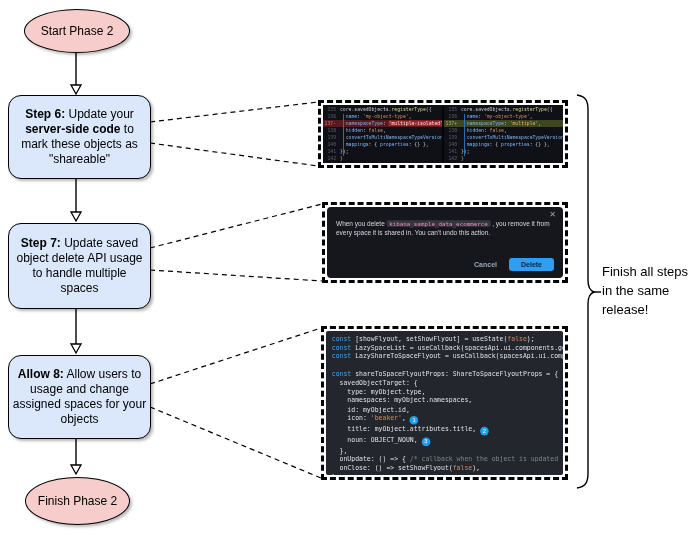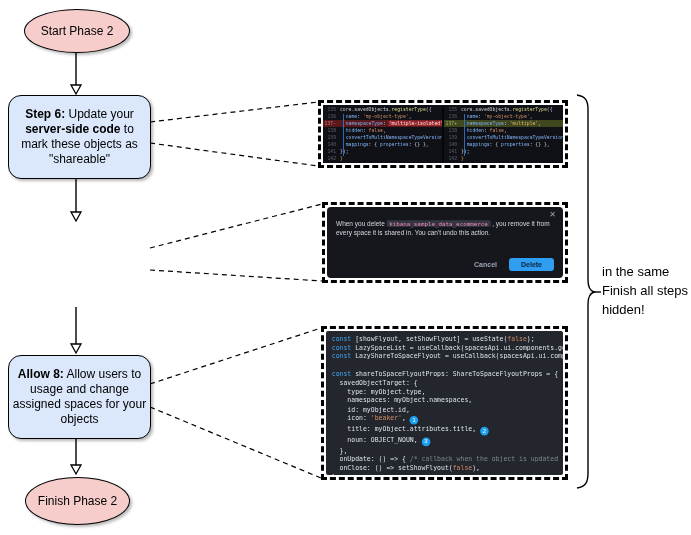--- a/index.html
+++ b/index.html
@@ -122,20 +122,23 @@
   </svg>
 
   <div class="ellipse start">
     <span>Start Phase 2</span>
   </div>
 
   <div class="step s6">
     <div class="steptext"><span class="tk-b">Step 6:</span><span class="tk-t"> Update your </span><span class="tk-b">server-side code</span><span class="tk-t"> to mark these objects as "shareable"</span></div>
   </div>
 
+  <div class="step s7">
+    <div class="steptext"><span class="tk-b">Step 7:</span><span class="tk-t"> Update saved object delete API usage to handle multiple spaces</span></div>
+  </div>
 
   <div class="step s8">
     <div class="steptext"><span class="tk-b">Allow 8:</span><span class="tk-t"> Allow users to usage and change assigned spaces for your objects</span></div>
   </div>
 
   <div class="ellipse finish">
     <span>Finish Phase 2</span>
   </div>
 
   <div class="panel p1">
@@ -181,18 +184,18 @@
     </div>
   </div>
 
   <div class="panel p3">
     <div class="codewrap">
       <div class="codescale"><div class="crow"><span class="tk-kw">const</span><span class="tk-t"> [showFlyout, setShowFlyout] = useState(</span><span class="tk-lit">false</span><span class="tk-t">);</span></div><div class="crow"><span class="tk-kw">const</span><span class="tk-t"> LazySpaceList = useCallback(spacesApi.ui.components.getSpaceLis</span></div><div class="crow"><span class="tk-kw">const</span><span class="tk-t"> LazyShareToSpaceFlyout = useCallback(spacesApi.ui.components.ge</span></div><div class="crow">&nbsp;</div><div class="crow"><span class="tk-kw">const</span><span class="tk-t"> shareToSpaceFlyoutProps: ShareToSpaceFlyoutProps = {</span></div><div class="crow"><span class="tk-t">  savedObjectTarget: {</span></div><div class="crow"><span class="tk-t">    type: myObject.type,</span></div><div class="crow"><span class="tk-t">    namespaces: myObject.namespaces,</span></div><div class="crow"><span class="tk-t">    id: myObject.id,</span></div><div class="crow"><span class="tk-t">    icon: </span><span class="tk-str">'beaker'</span><span class="tk-t">, </span><span class="tk-badge">1</span></div><div class="crow"><span class="tk-t">    title: myObject.attributes.title, </span><span class="tk-badge">2</span></div><div class="crow"><span class="tk-t">    noun: OBJECT_NOUN, </span><span class="tk-badge">3</span></div><div class="crow"><span class="tk-t">  },</span></div><div class="crow"><span class="tk-t">  onUpdate: () =&gt; { </span><span class="tk-cm">/* callback when the object is updated */</span></div><div class="crow"><span class="tk-t">  onClose: () =&gt; setShowFlyout(</span><span class="tk-lit">false</span><span class="tk-t">),</span></div><div class="crow"><span class="tk-t">};</span></div></div>
     </div>
   </div>
 
   <div class="brace-label">
+    <div>Finish all steps</div>
     <div>in the same</div>
-    <div>Finish all steps</div>
-    <div>hidden!</div>
+    <div>release!</div>
   </div>
 
 </div>
 
 </body></html>

